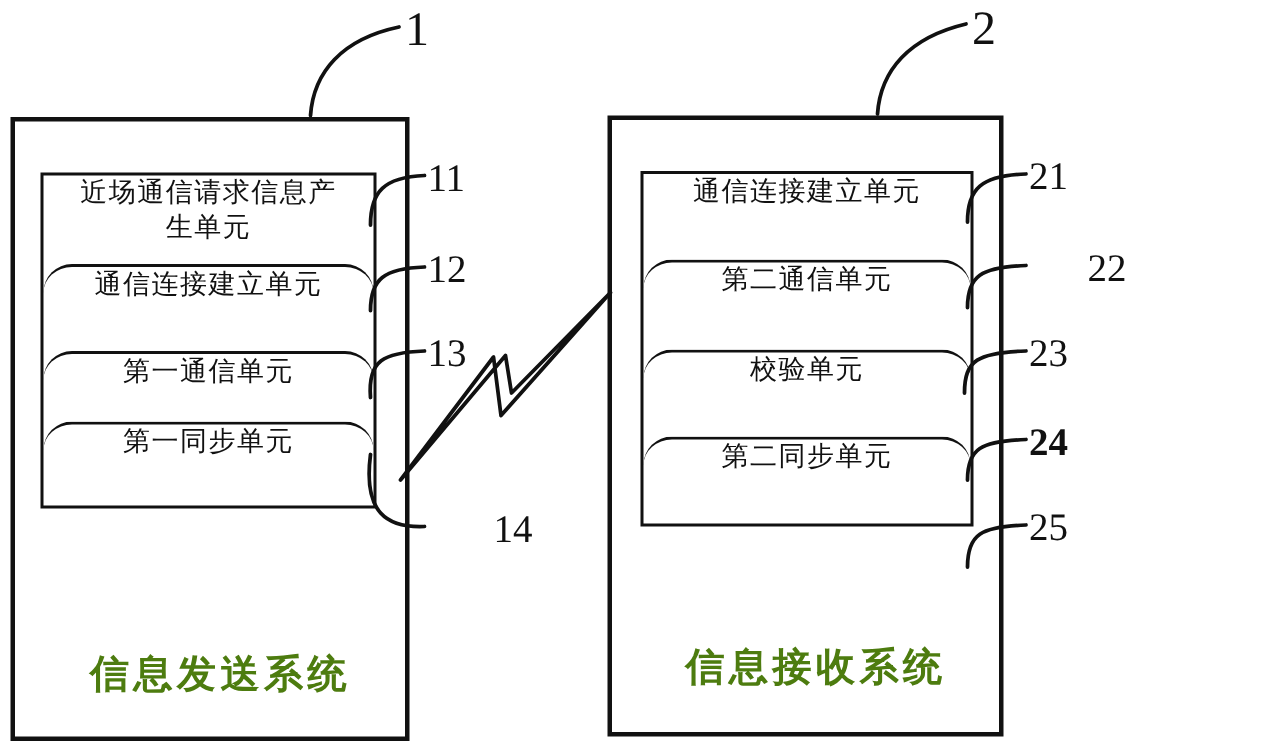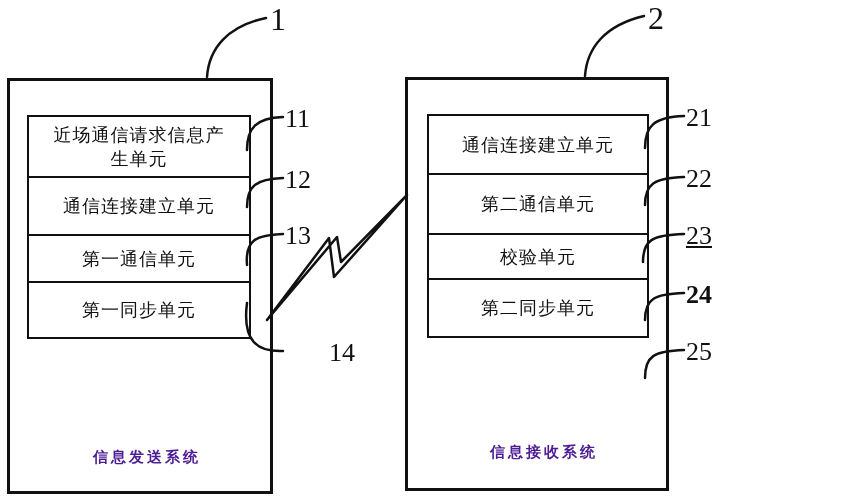--- a/index.html
+++ b/index.html
@@ -27,40 +27,41 @@
     position: absolute;
     border: 2px solid #111111;
     background: #ffffff;
     z-index: 2;
     display: flex;
     flex-direction: column;
   }
   .unit-row {
     box-sizing: border-box;
     display: flex;
-    align-items: center;
+    align-items: flex-start;
     justify-content: center;
     text-align: center;
     padding: 0 24px;
+    border-radius: 19px;
   }
   .unit-row + .unit-row { border-top: 2px solid #111111; }
   .unit-label {
     font-size: 18px;
     line-height: 1.3;
     letter-spacing: 1px;
     color: #111111;
   }
   .sys-title {
     position: absolute;
     left: 0; right: 0;
     text-align: center;
-    font-size: 15px;
+    font-size: 26px;
     font-weight: bold;
     letter-spacing: 3px;
-    color: #4c1d95;
+    color: #4d7c0f;
     padding-left: 14px;
   }
   .refnum {
     position: absolute;
     font-family: "Liberation Serif", serif;
     font-size: 26px;
     line-height: 1;
     color: #111111;
     z-index: 4;
   }
@@ -96,21 +97,21 @@
     <div class="sys-title" style="bottom:26px;">信息接收系统</div>
   </div>
 
   <div class="box-inner" style="left:427px; top:114px; width:218px;">
     <div class="unit-row" style="height:57px;">
       <span class="unit-label">通信连接建立单元</span>
     </div>
     <div class="unit-row" style="height:60px;">
       <span class="unit-label">第二通信单元</span>
     </div>
-    <div class="unit-row" style="height:45px;">
+    <div class="unit-row" style="height:58px;">
       <span class="unit-label">校验单元</span>
     </div>
     <div class="unit-row" style="height:58px;">
       <span class="unit-label">第二同步单元</span>
     </div>
   </div>
 
   <svg class="overlay" viewBox="0 0 847 500">
     <g fill="none" stroke="#111111" stroke-width="2.5" stroke-linecap="round">
 
@@ -134,18 +135,18 @@
 
   <div class="refnum refnum-big" style="left:270px; top:3px;">1</div>
   <div class="refnum refnum-big" style="left:648px; top:2px;">2</div>
 
   <div class="refnum" style="left:285px; top:106px;">11</div>
   <div class="refnum" style="left:285px; top:167px;">12</div>
   <div class="refnum" style="left:285px; top:223px;">13</div>
   <div class="refnum" style="left:285px; top:340px;margin-left:44px;">14</div>
 
   <div class="refnum" style="left:686px; top:105px;">21</div>
-  <div class="refnum" style="left:686px; top:166px;">22</div>
-  <div class="refnum" style="left:686px; top:223px;text-decoration:underline;">23</div>
+  <div class="refnum" style="left:725px; top:166px;">22</div>
+  <div class="refnum" style="left:686px; top:223px;">23</div>
   <div class="refnum" style="left:686px; top:282px;font-weight:bold;">24</div>
   <div class="refnum" style="left:686px; top:339px;">25</div>
 
 </div>
 
 </body></html>

